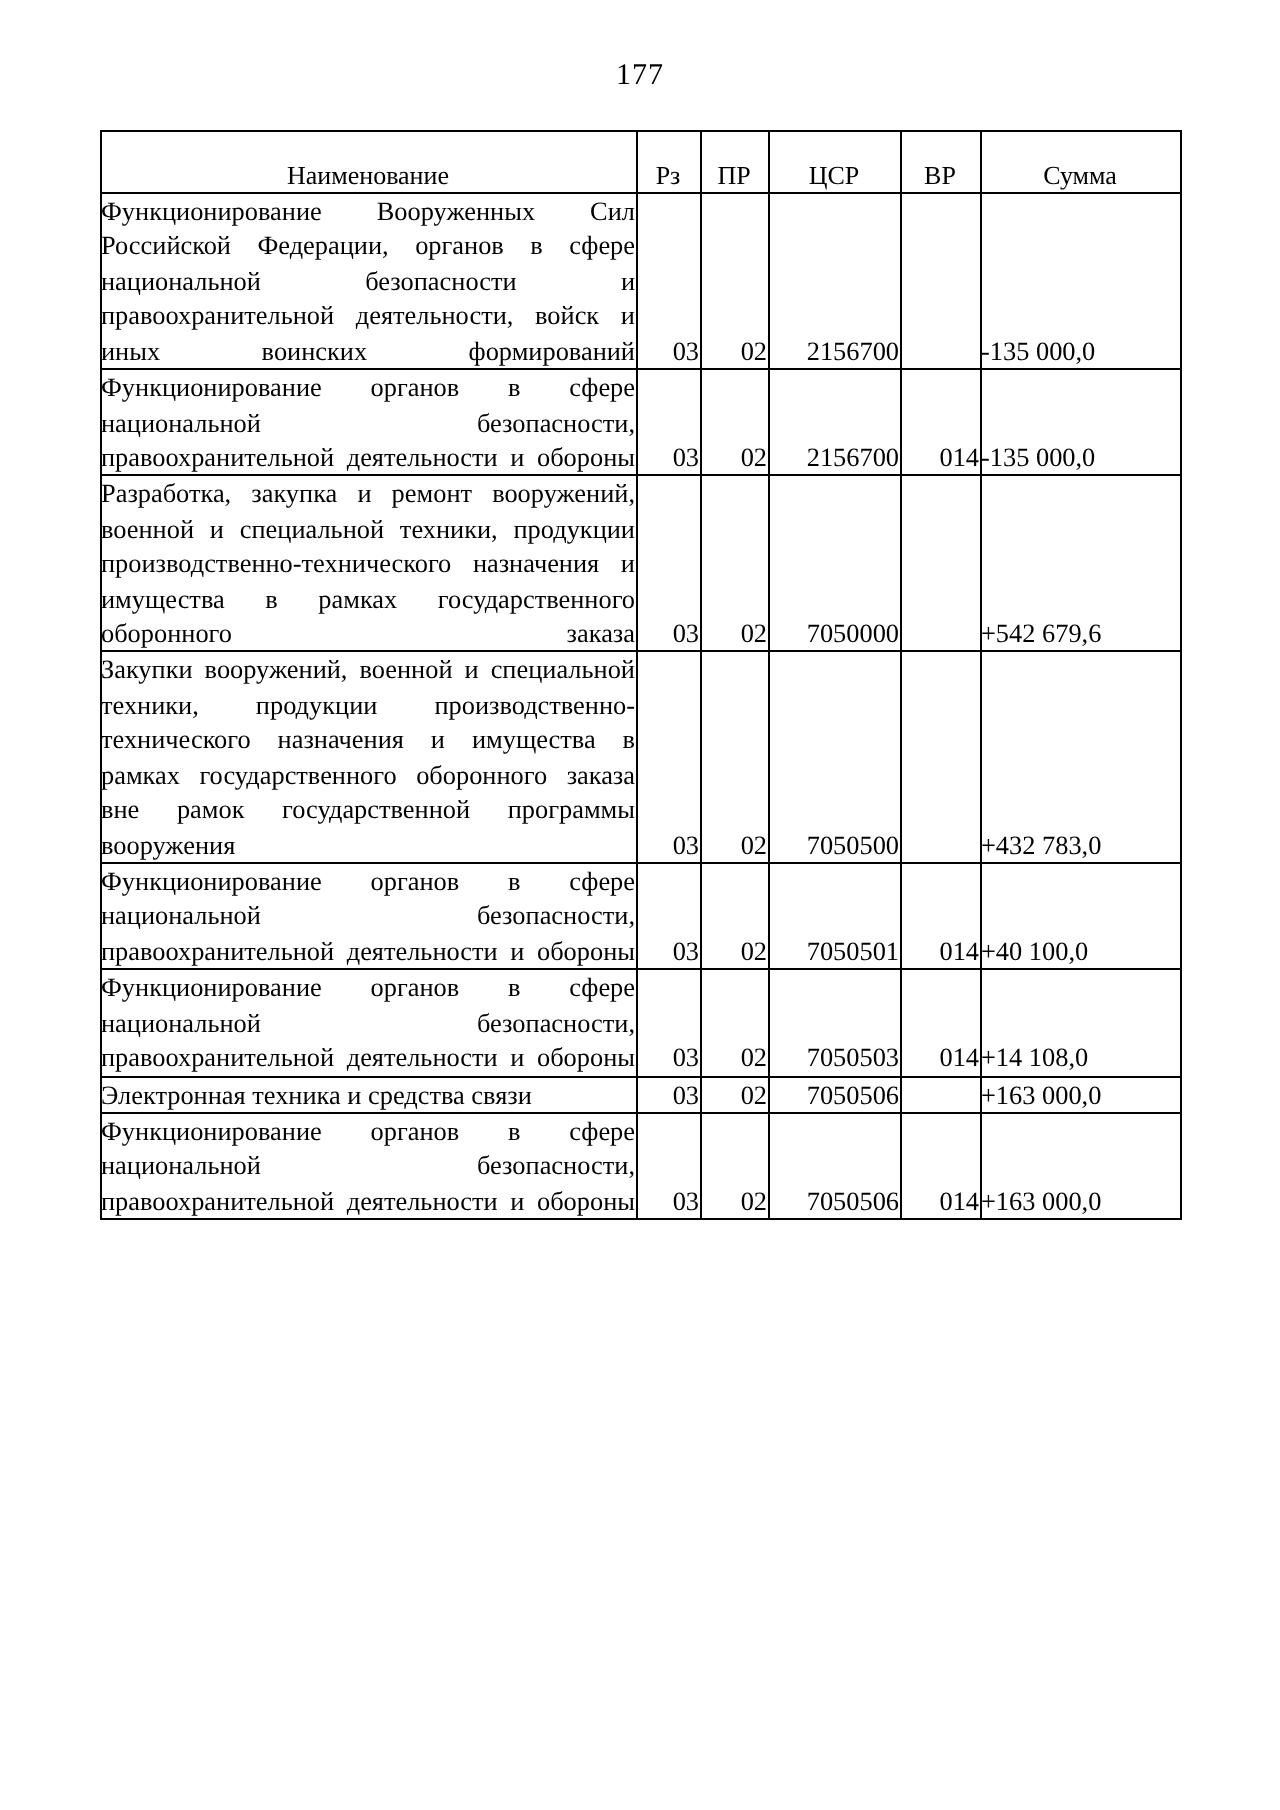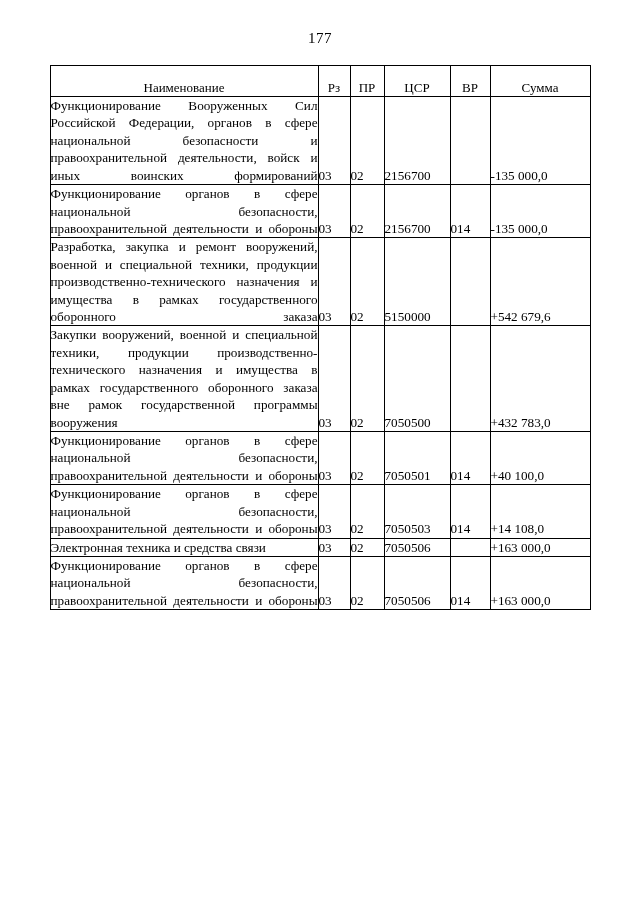--- a/index.html
+++ b/index.html
@@ -63,21 +63,21 @@
   td.name {
     text-align: justify;
     text-align-last: justify;
     hyphens: none;
   }
   td.name.last-left {
     text-align: justify;
     text-align-last: left;
   }
   td.code {
-    text-align: left;
+    text-align: right;
     vertical-align: bottom;
     white-space: nowrap;
     padding-bottom: 4px;
   }
   td.sum {
     text-align: left;
     padding-right: 12px;
     vertical-align: bottom;
     white-space: nowrap;
     padding-bottom: 4px;
@@ -123,21 +123,21 @@
           <td class="code">03</td>
           <td class="code">02</td>
           <td class="code">2156700</td>
           <td class="code">014</td>
           <td class="sum">-135 000,0</td>
         </tr>
         <tr>
           <td class="name">Разработка, закупка и ремонт вооружений, военной и специальной техники, продукции производственно-технического назначения и имущества в рамках государственного оборонного заказа</td>
           <td class="code">03</td>
           <td class="code">02</td>
-          <td class="code">5150000</td>
+          <td class="code">7050000</td>
           <td class="code"></td>
           <td class="sum">+542 679,6</td>
         </tr>
         <tr>
           <td class="name">Закупки вооружений, военной и специальной техники, продукции производственно-технического назначения и имущества в рамках государственного оборонного заказа вне рамок государственной программы вооружения</td>
           <td class="code">03</td>
           <td class="code">02</td>
           <td class="code">7050500</td>
           <td class="code"></td>
           <td class="sum">+432 783,0</td>

